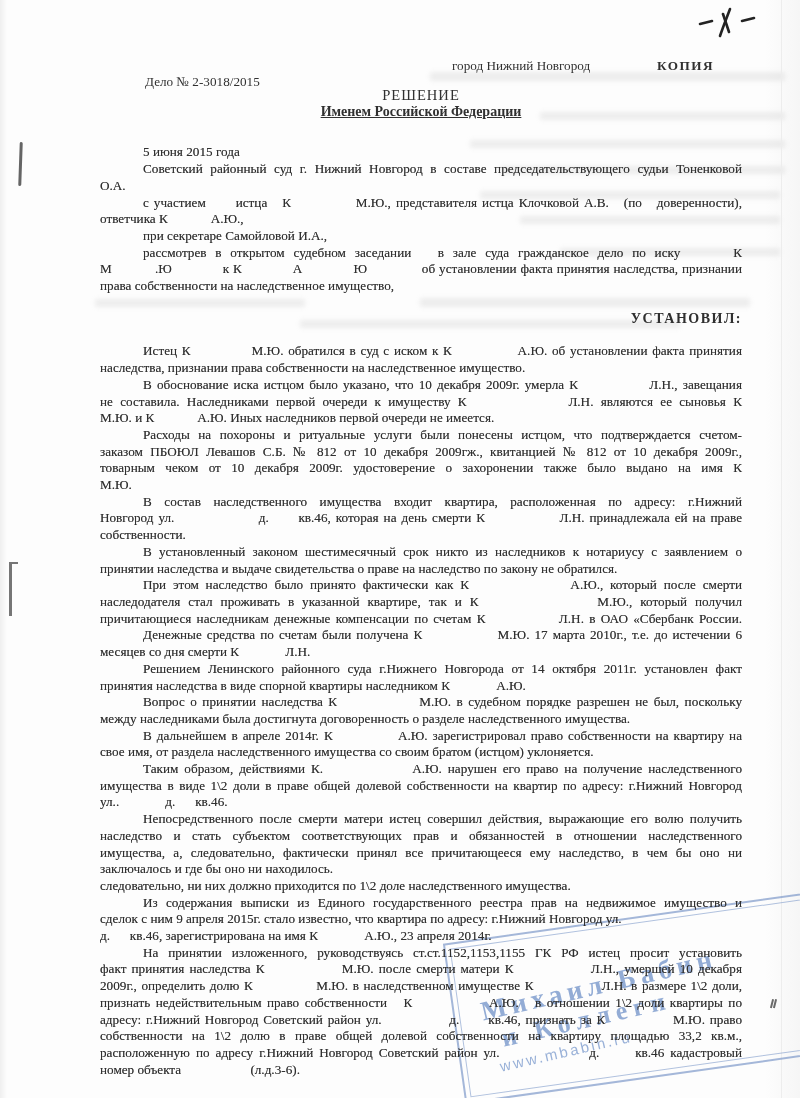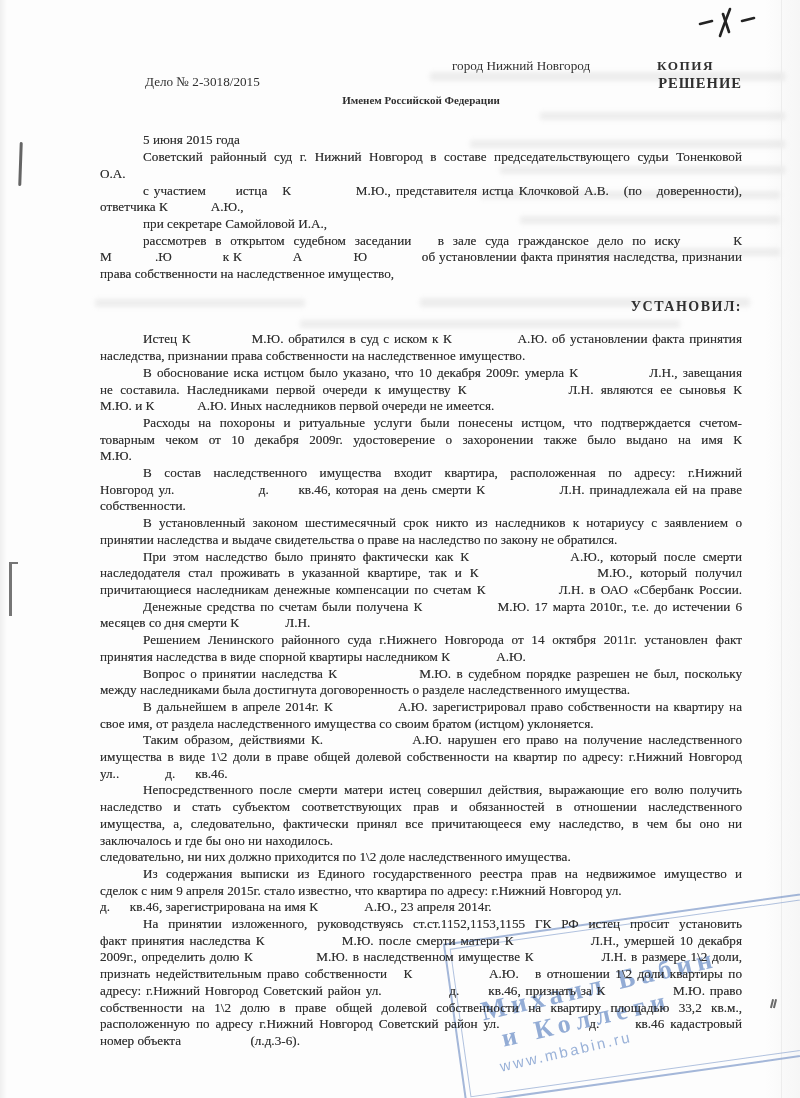--- a/index.html
+++ b/index.html
@@ -10,22 +10,22 @@
     color:#303030;
   }
   
   .doc{position:absolute;left:100px;top:58px;width:642px;z-index:2;
        font-size:13.2px;line-height:16.7px;}
   .hdr{position:relative;height:17px;}
   .hdr span{position:absolute;top:0;white-space:nowrap;}
   .hdr .case{left:45px;margin-top:16px;}
   .hdr .city{left:352px;}
   .hdr .copy{left:557px;font-weight:bold;letter-spacing:1.5px;}
-  .title{text-align:right;font-weight:bold;font-size:14.6px;letter-spacing:1px;}
-  .subtitle{text-align:center;font-weight:600;font-size:11px;}
+  .title{margin-top:12px;text-align:center;font-weight:normal;font-size:14.6px;letter-spacing:1px;}
+  .subtitle{text-align:center;font-weight:600;font-size:14px;text-decoration:underline;}
   .sp14{height:24px;}
   .sp-mid{height:16px;}
   .heading{ text-align:right;font-weight:bold;font-size:14px;letter-spacing:1.5px;}
   .ln{white-space:nowrap;text-align:justify;text-align-last:justify;
       text-shadow:0 0 .5px rgba(40,40,40,.55);}
   .ln.end{text-align-last:left;}
   .ln.in{text-indent:43px;}
   
   .stamp{position:absolute;left:452px;top:912px;width:440px;height:158px;
          transform:rotate(-8deg);z-index:1;
@@ -128,20 +128,21 @@
     <div class="sp-mid"></div>
     <div class="heading">УСТАНОВИЛ:</div>
     <div class="sp-mid"></div>
     <div>
         <div class="ln in">Истец К&nbsp;&nbsp;&nbsp;&nbsp;&nbsp;&nbsp;&nbsp;&nbsp;&nbsp;&nbsp;&nbsp;&nbsp;&nbsp;М.Ю. обратился в суд с иском к К&nbsp;&nbsp;&nbsp;&nbsp;&nbsp;&nbsp;&nbsp;&nbsp;&nbsp;&nbsp;&nbsp;&nbsp;&nbsp;&nbsp;А.Ю. об установлении факта принятия</div>
         <div class="ln end">наследства, признании права собственности на наследственное имущество.</div>
         <div class="ln in">В обоснование иска истцом было указано, что 10 декабря 2009г. умерла К&nbsp;&nbsp;&nbsp;&nbsp;&nbsp;&nbsp;&nbsp;&nbsp;&nbsp;&nbsp;&nbsp;&nbsp;&nbsp;&nbsp;Л.Н., завещания</div>
         <div class="ln">не составила. Наследниками первой очереди к имуществу К&nbsp;&nbsp;&nbsp;&nbsp;&nbsp;&nbsp;&nbsp;&nbsp;&nbsp;&nbsp;&nbsp;&nbsp;&nbsp;&nbsp;Л.Н. являются ее сыновья К</div>
         <div class="ln end">М.Ю. и К&nbsp;&nbsp;&nbsp;&nbsp;&nbsp;&nbsp;&nbsp;&nbsp;&nbsp;&nbsp;&nbsp;&nbsp;&nbsp;А.Ю. Иных наследников первой очереди не имеется.</div>
         <div class="ln in">Расходы на похороны и ритуальные услуги были понесены истцом, что подтверждается счетом-</div>
+        <div class="ln">заказом ПБОЮЛ Левашов С.Б. № 812 от 10 декабря 2009гж., квитанцией № 812 от 10 декабря 2009г.,</div>
         <div class="ln">товарным чеком от 10 декабря 2009г. удостоверение о захоронении также было выдано на имя К</div>
         <div class="ln end">М.Ю.</div>
         <div class="ln in">В состав наследственного имущества входит квартира, расположенная по адресу: г.Нижний</div>
         <div class="ln">Новгород ул.&nbsp;&nbsp;&nbsp;&nbsp;&nbsp;&nbsp;&nbsp;&nbsp;&nbsp;&nbsp;&nbsp;&nbsp;&nbsp;&nbsp;&nbsp;&nbsp;&nbsp;д.&nbsp;&nbsp;&nbsp;&nbsp;&nbsp;&nbsp;кв.46, которая на день смерти К&nbsp;&nbsp;&nbsp;&nbsp;&nbsp;&nbsp;&nbsp;&nbsp;&nbsp;&nbsp;&nbsp;&nbsp;&nbsp;&nbsp;&nbsp;Л.Н. принадлежала ей на праве</div>
         <div class="ln end">собственности.</div>
         <div class="ln in">В установленный законом шестимесячный срок никто из наследников к нотариусу с заявлением о</div>
         <div class="ln end">принятии наследства и выдаче свидетельства о праве на наследство по закону не обратился.</div>
         <div class="ln in">При этом наследство было принято фактически как К&nbsp;&nbsp;&nbsp;&nbsp;&nbsp;&nbsp;&nbsp;&nbsp;&nbsp;&nbsp;&nbsp;&nbsp;&nbsp;&nbsp;&nbsp;А.Ю., который после смерти</div>
         <div class="ln">наследодателя стал проживать в указанной квартире, так и К&nbsp;&nbsp;&nbsp;&nbsp;&nbsp;&nbsp;&nbsp;&nbsp;&nbsp;&nbsp;&nbsp;&nbsp;&nbsp;&nbsp;&nbsp;М.Ю., который получил</div>
         <div class="ln">причитающиеся наследникам денежные компенсации по счетам К&nbsp;&nbsp;&nbsp;&nbsp;&nbsp;&nbsp;&nbsp;&nbsp;&nbsp;&nbsp;&nbsp;&nbsp;&nbsp;&nbsp;Л.Н. в ОАО «Сбербанк России.</div>

